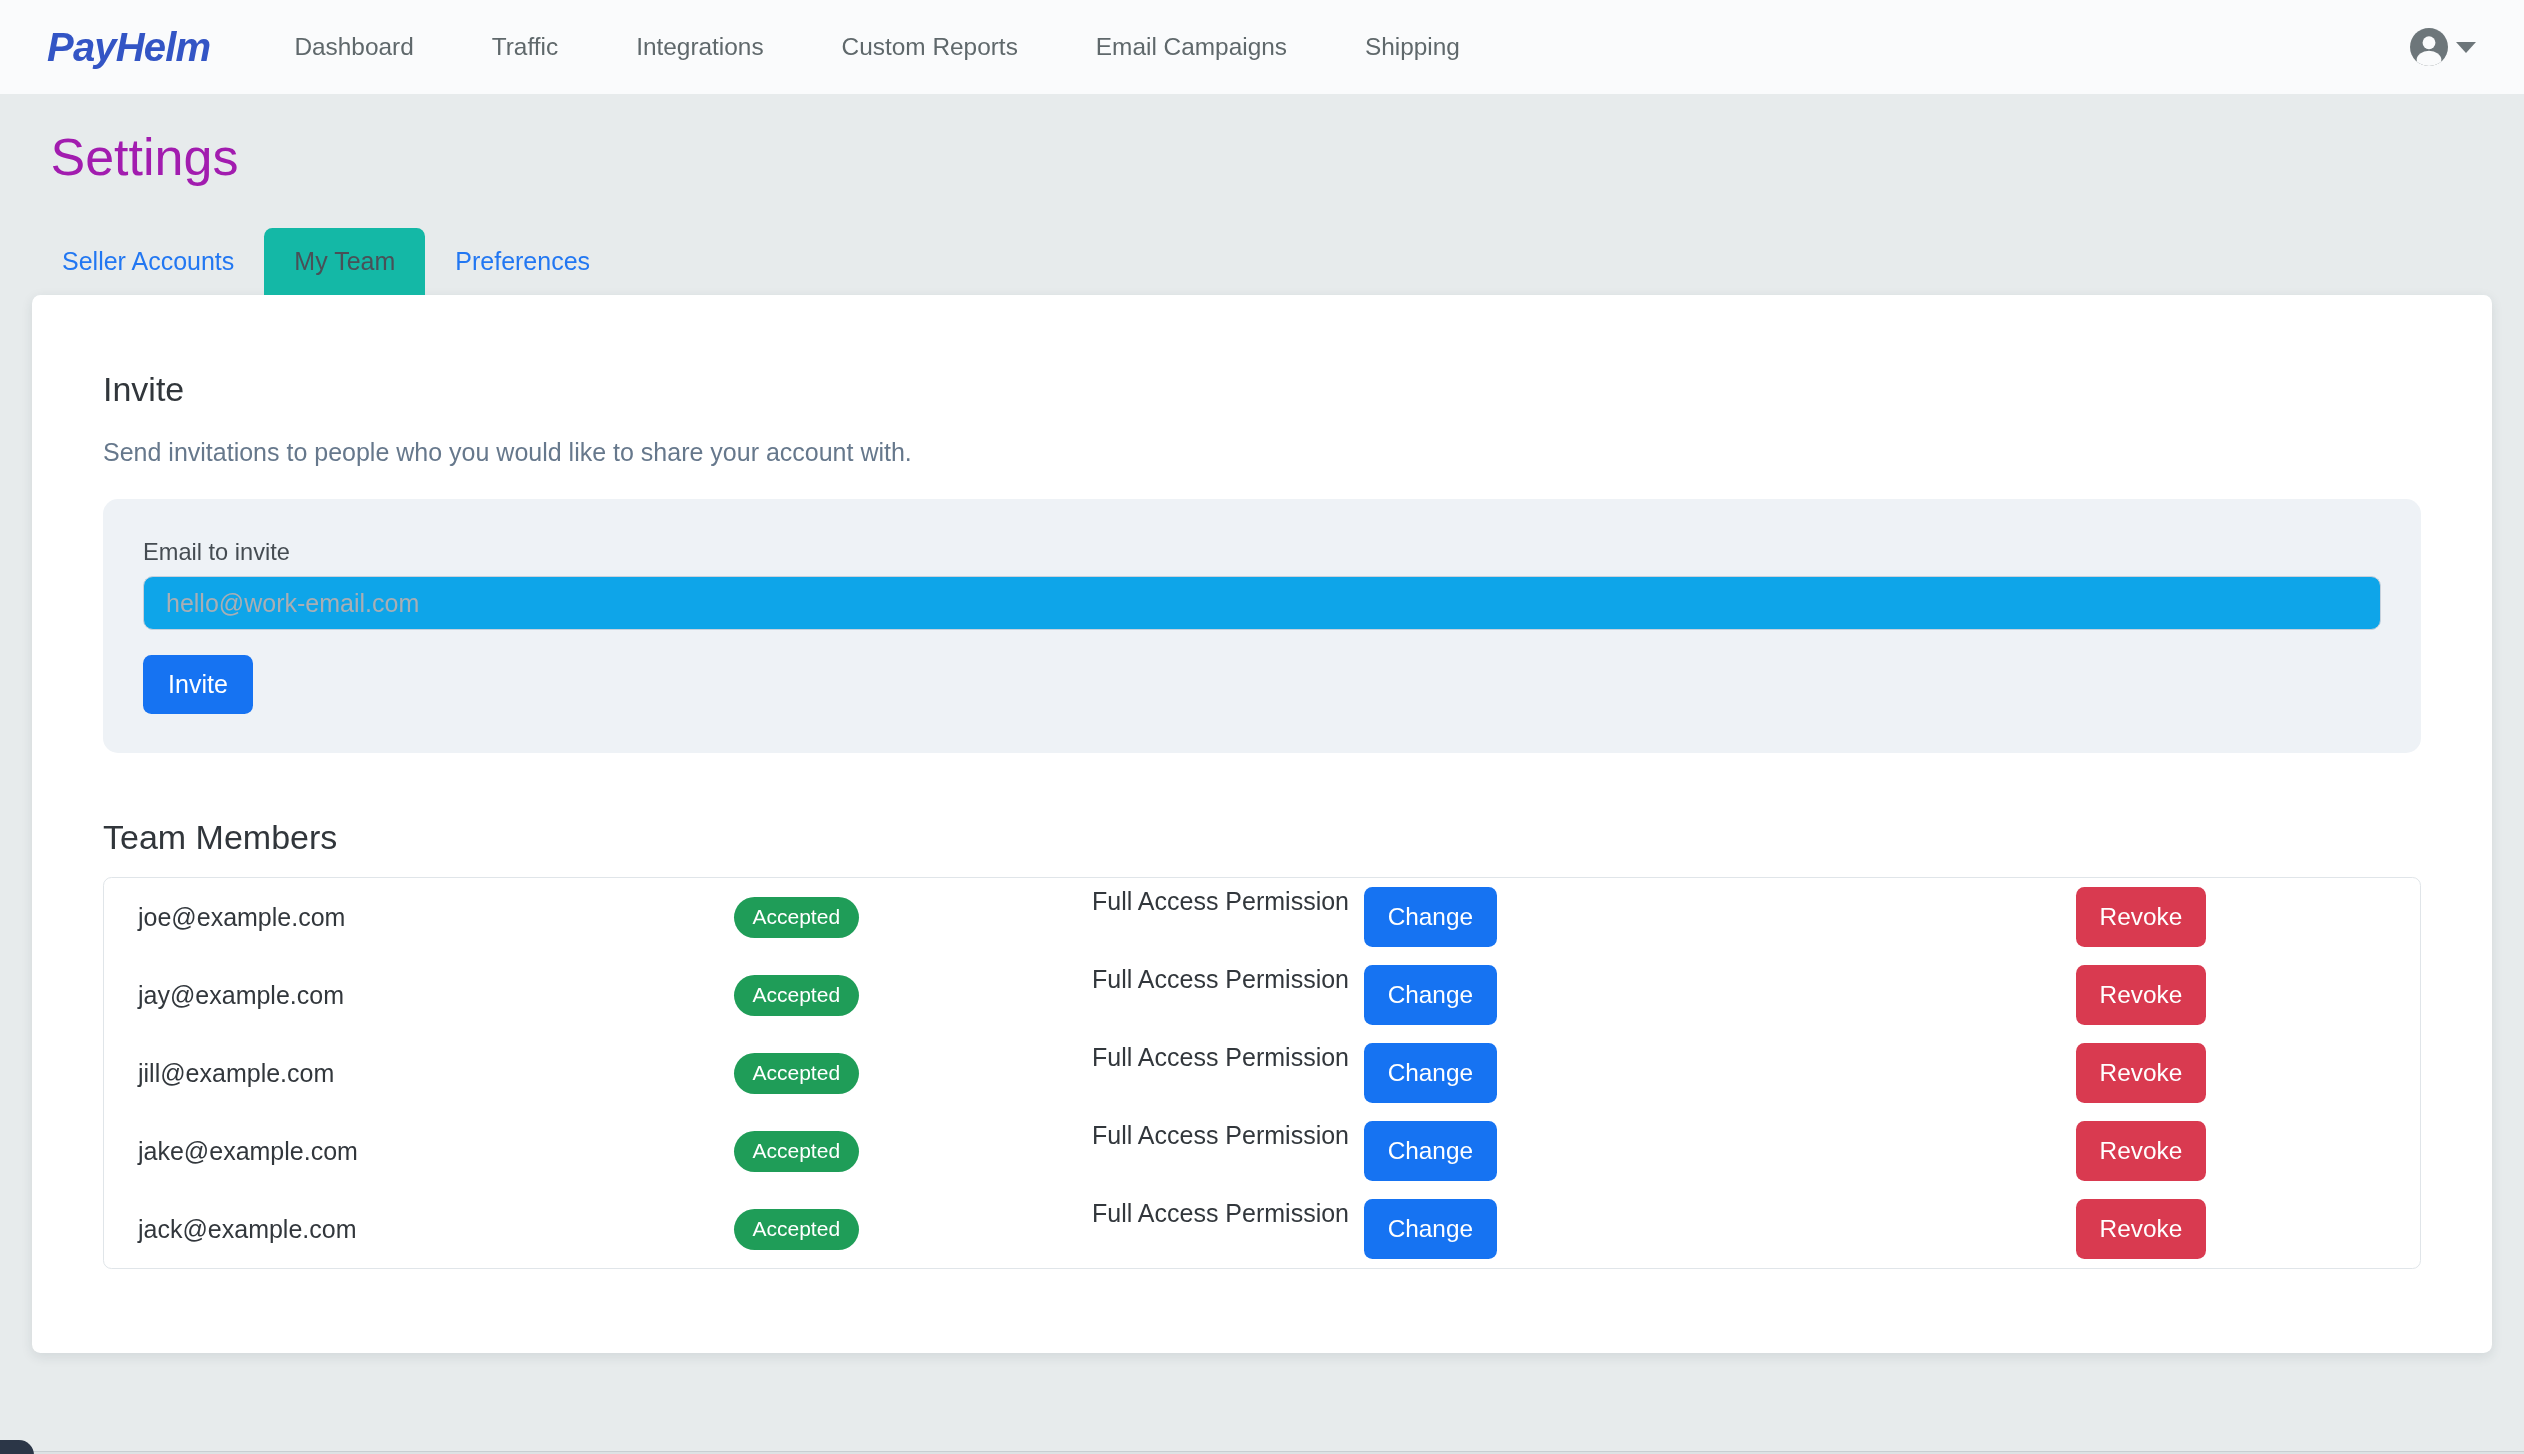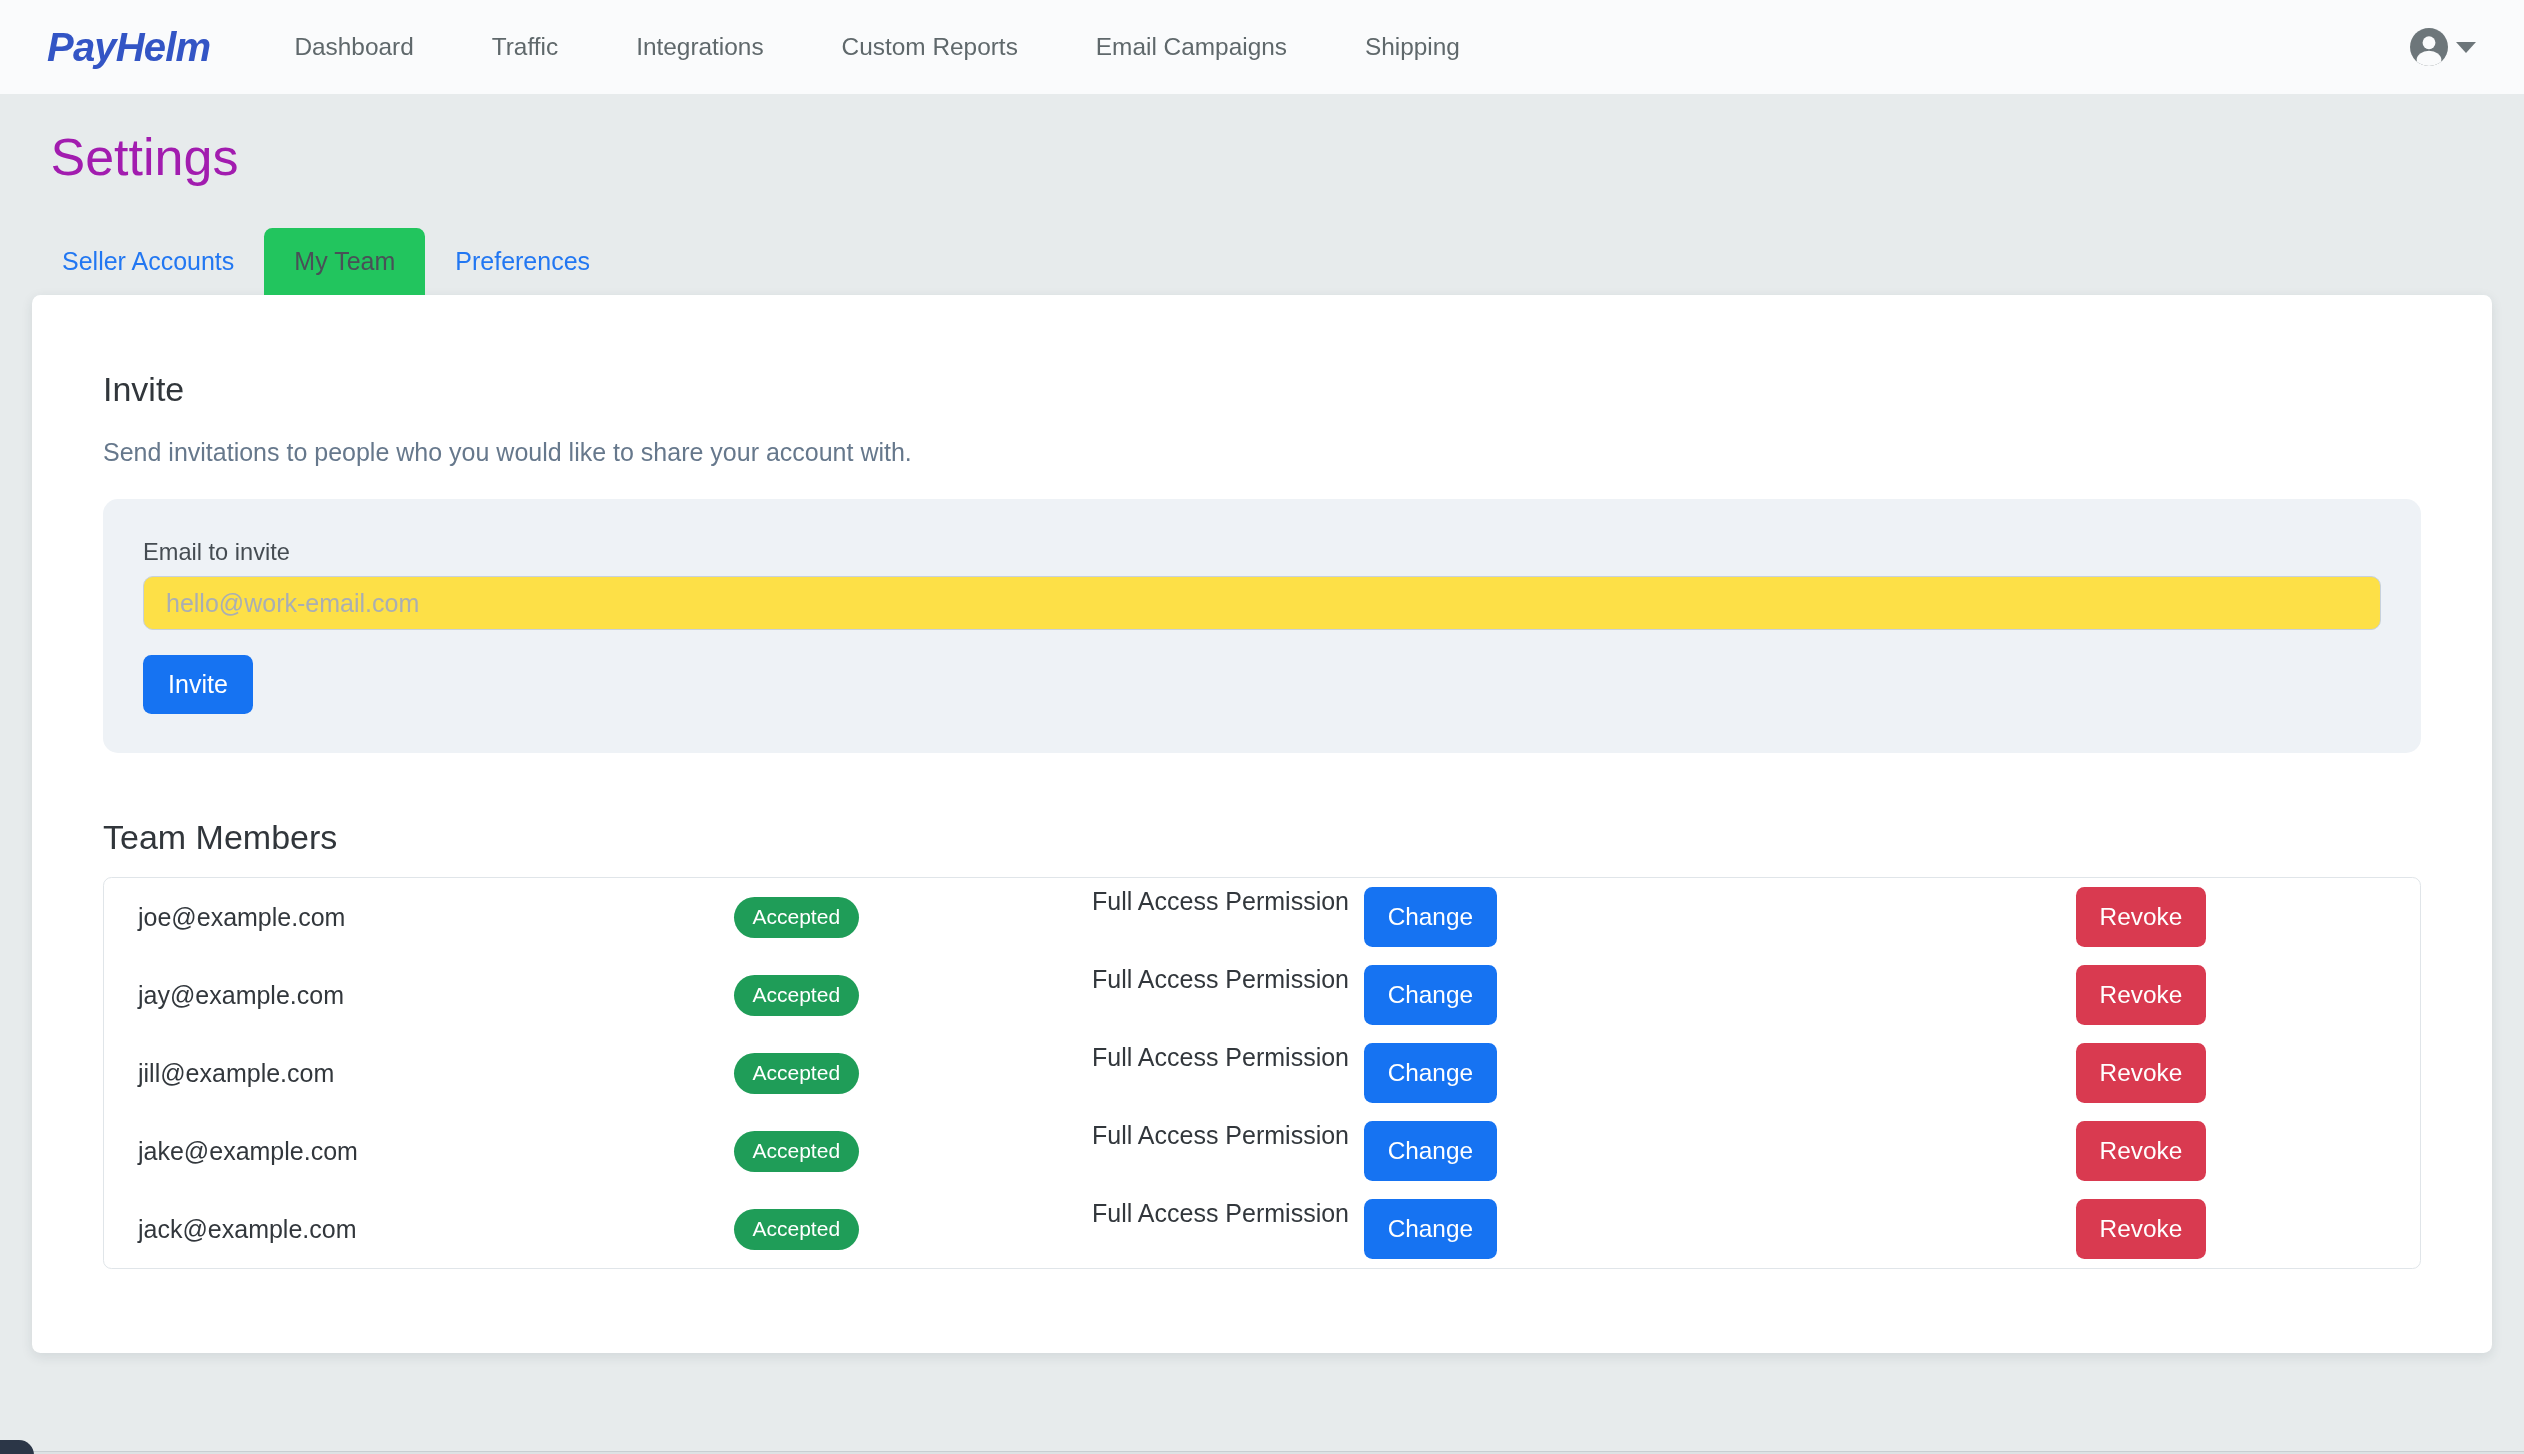--- a/index.html
+++ b/index.html
@@ -73,21 +73,21 @@
   }
   .tab {
     padding: 0 30px;
     line-height: 67px;
     font-size: 25px;
     color: #2277f2;
     cursor: pointer;
     white-space: nowrap;
   }
   .tab.active {
-    background: #22c55e;
+    background: #14b8a6;
     color: #495057;
     border-radius: 8.4px 8.4px 0 0;
   }
 
   
   .panel {
     background: #ffffff;
     border-radius: 8.4px;
     box-shadow: 0 3.4px 11.8px rgba(31, 45, 61, 0.10);
     padding: 74px 71px 67px 71px;
@@ -113,21 +113,21 @@
   }
   .field-label {
     display: block;
     font-size: 23.6px;
     color: #454c52;
     margin-bottom: 10px;
   }
   .email-input {
     width: 100%;
     height: 54px;
-    background: #fde047;
+    background: #0ea5e9;
     border: 0.8px solid #c7d1dc;
     border-radius: 10px;
     font-size: 25px;
     font-family: "Liberation Sans", "DejaVu Sans", sans-serif;
     color: #32373c;
     padding: 0 22px;
     outline: none;
   }
   .email-input::placeholder { color: #a9aeb4; }
   .btn {

